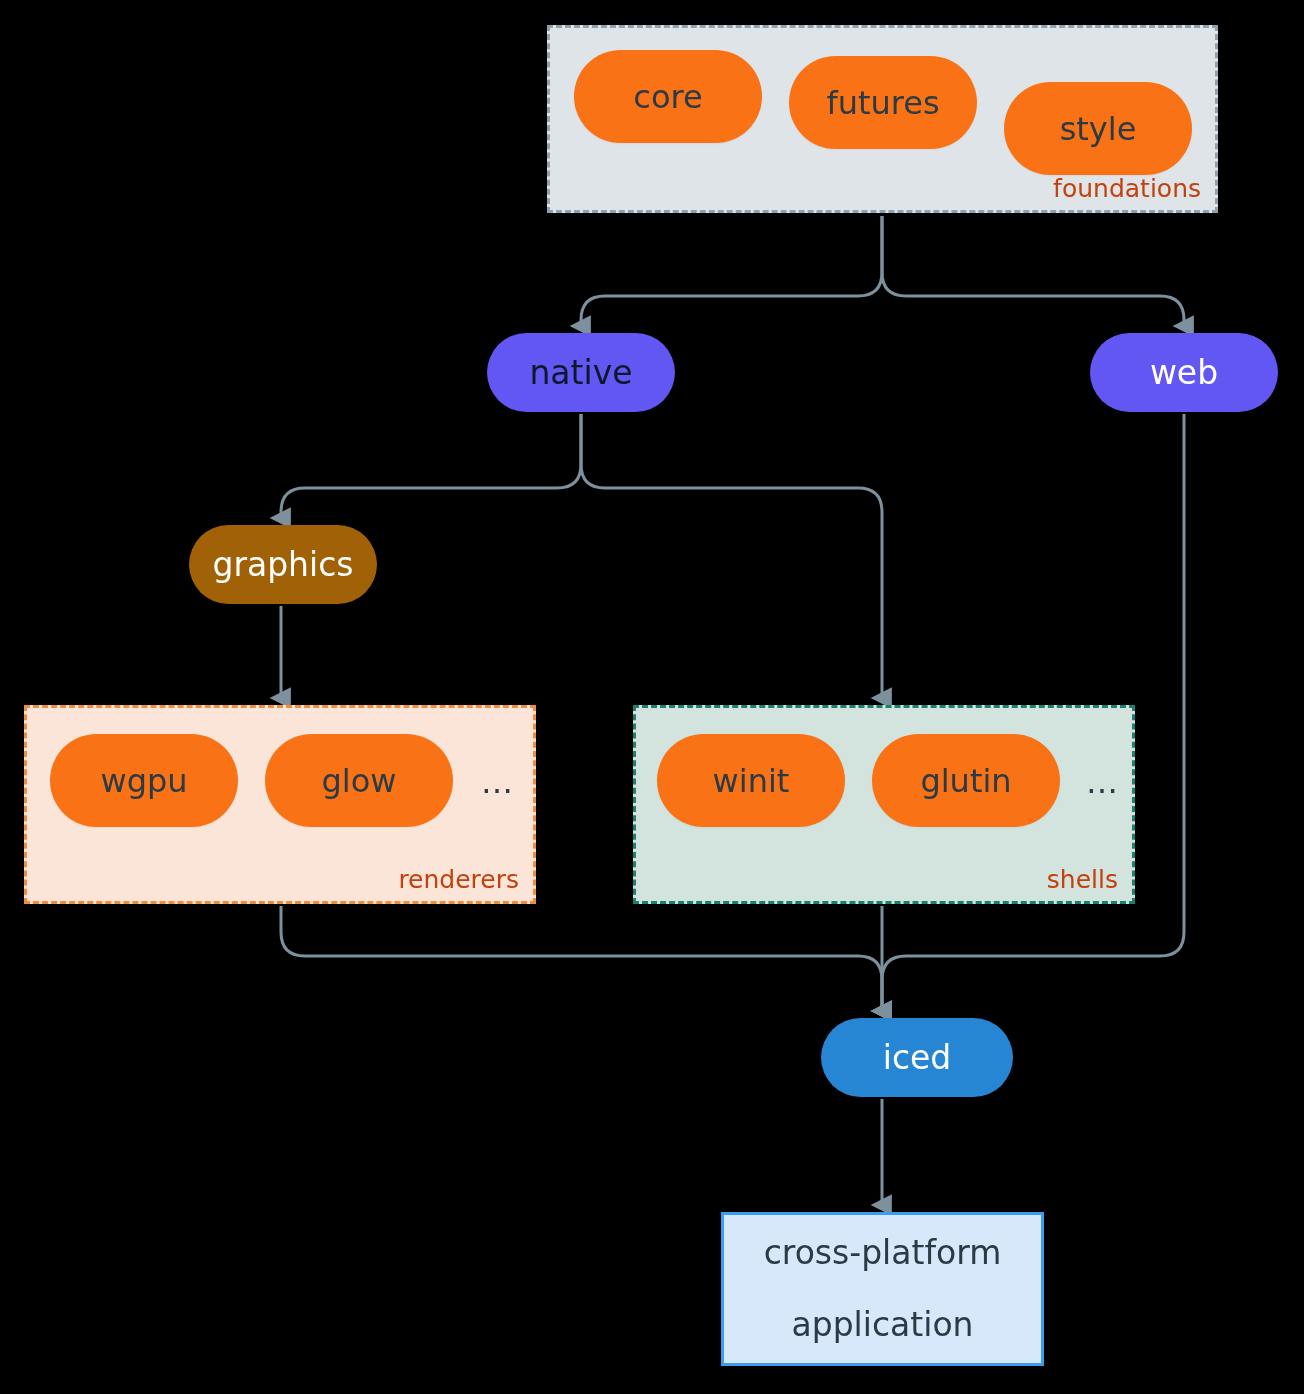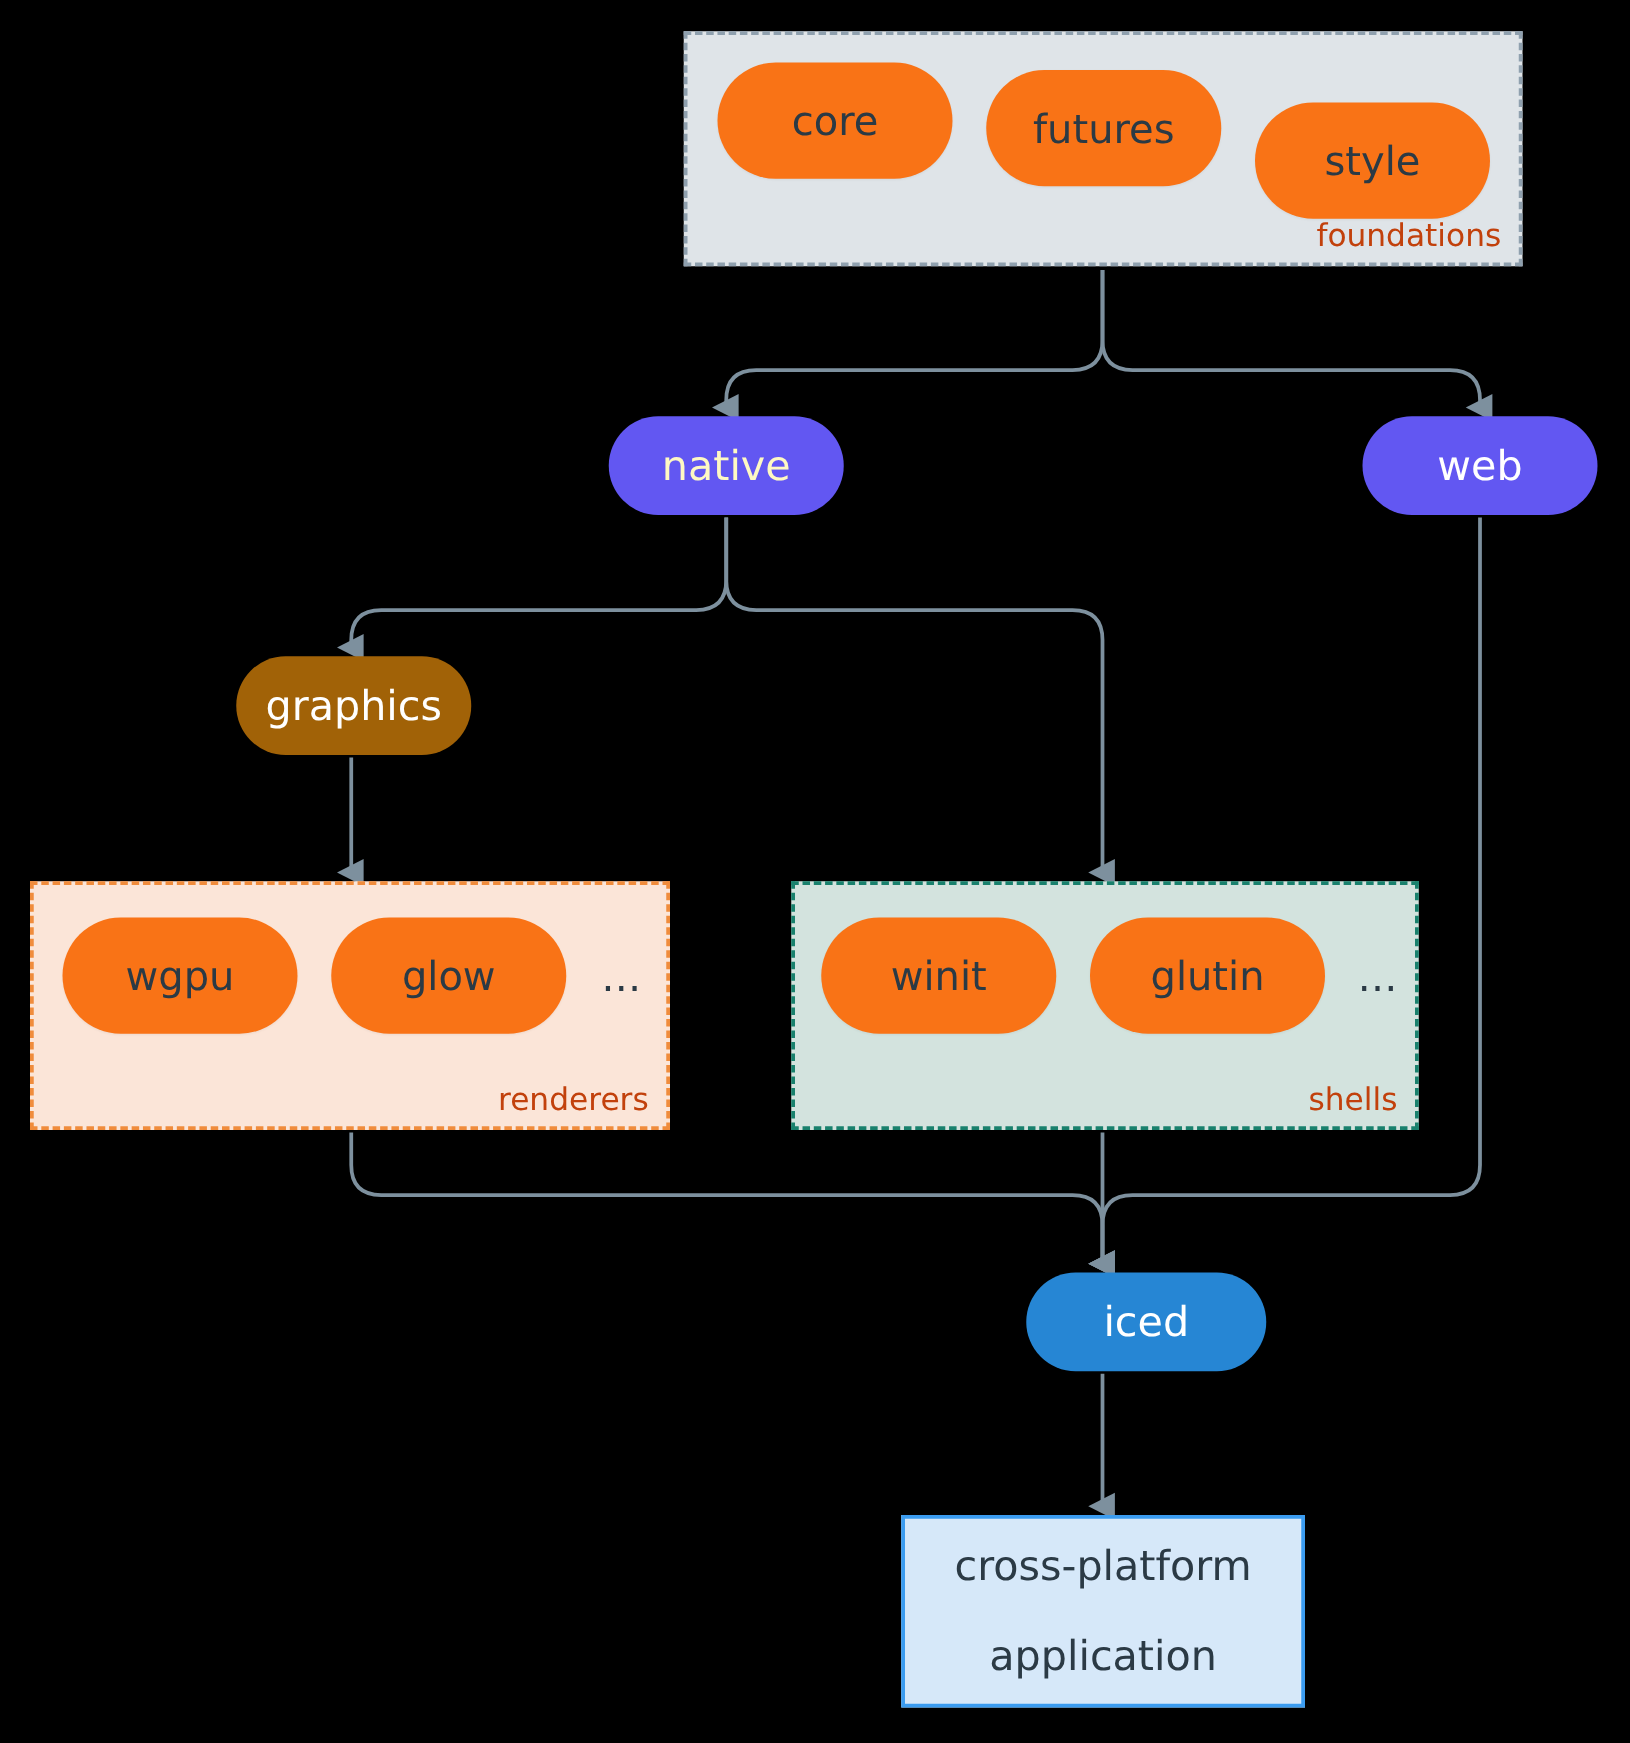--- a/index.html
+++ b/index.html
@@ -140,21 +140,21 @@
     <div class="cluster-label">shells</div>
   </div>
   <div class="pill pill-white" style="left:657px; top:734px; width:188px; height:93px;">
     <span>winit</span>
   </div>
   <div class="pill pill-white" style="left:872px; top:734px; width:188px; height:93px;">
     <span>glutin</span>
   </div>
   <div class="ellipsis" style="left:1086px; top:766px;">…</div>
 
-  <div class="node" style="left:487px; top:333px; width:188px; height:79px; background:#6257f2; color:#fef9c3;">
+  <div class="node" style="left:487px; top:333px; width:188px; height:79px; background:#6257f2; color:#0f172a;">
     <span>native</span>
   </div>
   <div class="node" style="left:1090px; top:333px; width:188px; height:79px; background:#6257f2; color:#ffffff;">
     <span>web</span>
   </div>
   <div class="node" style="left:189px; top:525px; width:188px; height:79px; background:#a16207; color:#ffffff;">
     <span>graphics</span>
   </div>
   <div class="node" style="left:821px; top:1018px; width:192px; height:79px; background:#2686d4; color:#ffffff;">
     <span>iced</span>

